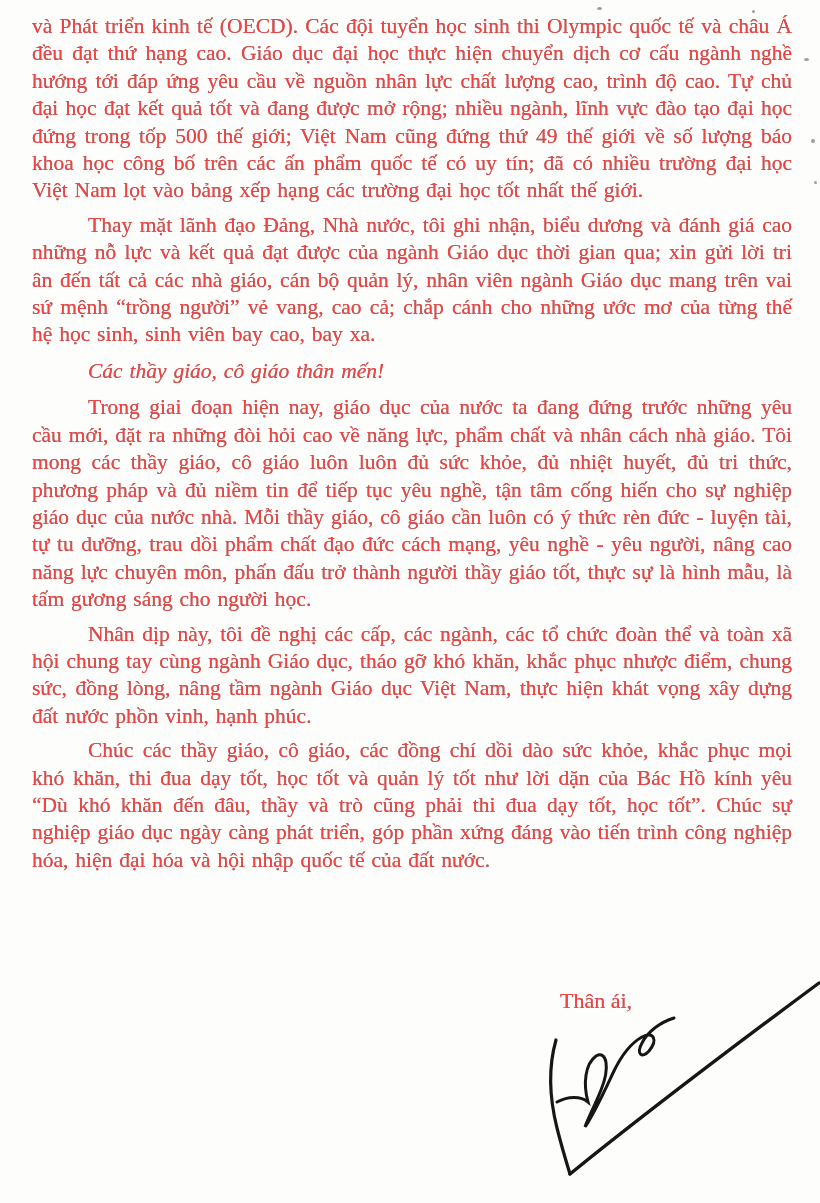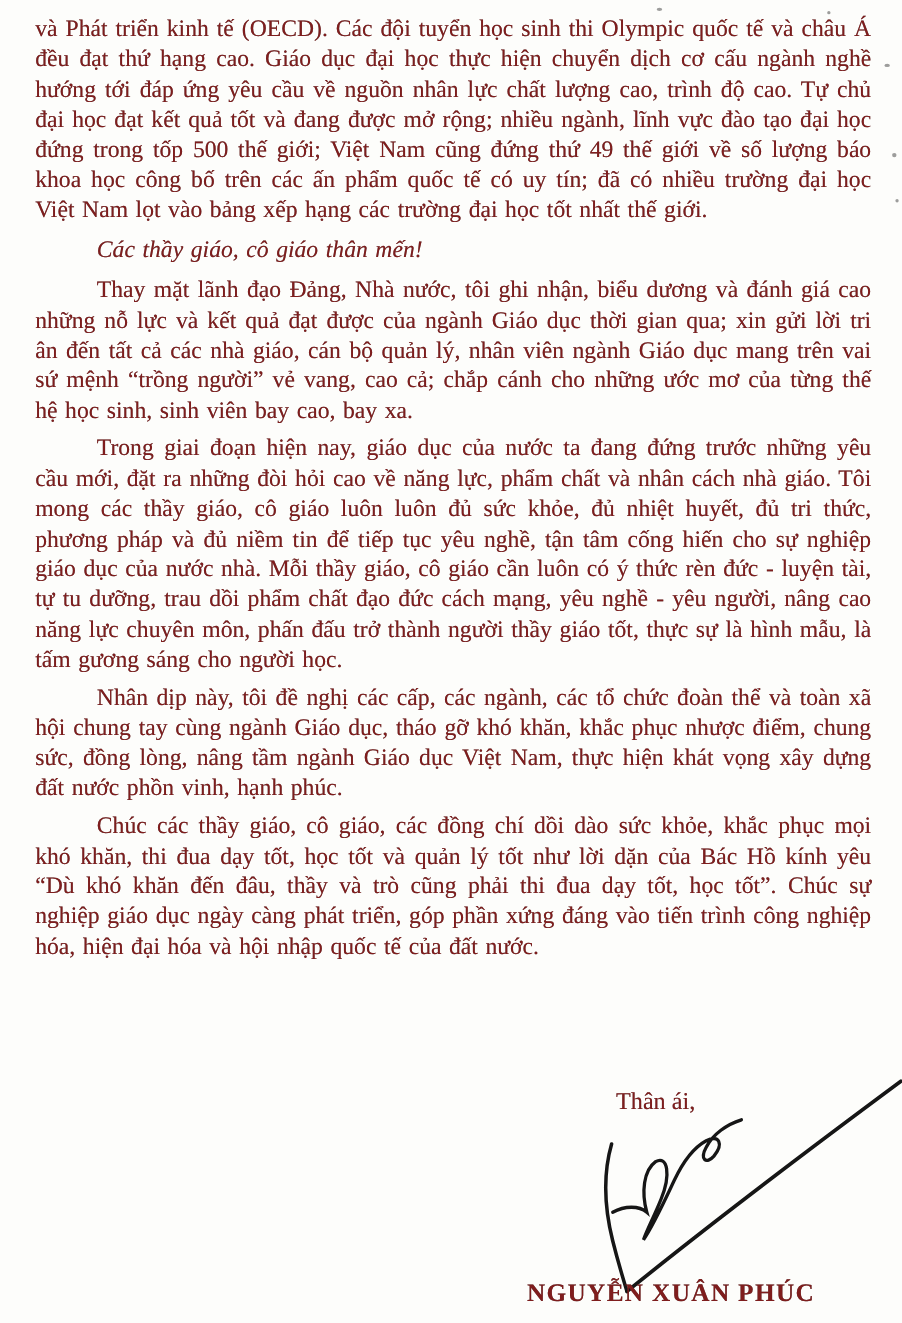--- a/index.html
+++ b/index.html
@@ -4,21 +4,21 @@
 <style>
   html, body { margin: 0; padding: 0; background: #e8e8e6; }
   .page {
     position: relative;
     width: 820px;
     height: 1203px;
     margin: 0 auto;
     background: #fdfdfb;
     overflow: hidden;
     font-family: "Liberation Serif", "DejaVu Serif", serif;
-    color: #7f1d1d;
+    color: #ef4444;
   }
   .textblock {
     position: absolute;
     left: 32px;
     right: 28px;
     top: 13px;
     font-size: 21.5px;
     line-height: 27.4px;
     text-align: justify;
     text-shadow: 0 0 0.5px rgba(20,20,20,0.55);
@@ -61,22 +61,22 @@
     border-radius: 50%;
   }
 </style>
 </head>
 <body>
 
 <div class="page">
 
   <div class="textblock">
     <p>và Phát triển kinh tế (OECD). Các đội tuyển học sinh thi Olympic quốc tế và châu Á đều đạt thứ hạng cao. Giáo dục đại học thực hiện chuyển dịch cơ cấu ngành nghề hướng tới đáp ứng yêu cầu về nguồn nhân lực chất lượng cao, trình độ cao. Tự chủ đại học đạt kết quả tốt và đang được mở rộng; nhiều ngành, lĩnh vực đào tạo đại học đứng trong tốp 500 thế giới; Việt Nam cũng đứng thứ 49 thế giới về số lượng báo khoa học công bố trên các ấn phẩm quốc tế có uy tín; đã có nhiều trường đại học Việt Nam lọt vào bảng xếp hạng các trường đại học tốt nhất thế giới.</p>
+    <p class="indent">Thay mặt lãnh đạo Đảng, Nhà nước, tôi ghi nhận, biểu dương và đánh giá cao những nỗ lực và kết quả đạt được của ngành Giáo dục thời gian qua; xin gửi lời tri ân đến tất cả các nhà giáo, cán bộ quản lý, nhân viên ngành Giáo dục mang trên vai sứ mệnh “trồng người” vẻ vang, cao cả; chắp cánh cho những ước mơ của từng thế hệ học sinh, sinh viên bay cao, bay xa.</p>
     <p class="indent salutation">Các thầy giáo, cô giáo thân mến!</p>
-    <p class="indent">Thay mặt lãnh đạo Đảng, Nhà nước, tôi ghi nhận, biểu dương và đánh giá cao những nỗ lực và kết quả đạt được của ngành Giáo dục thời gian qua; xin gửi lời tri ân đến tất cả các nhà giáo, cán bộ quản lý, nhân viên ngành Giáo dục mang trên vai sứ mệnh “trồng người” vẻ vang, cao cả; chắp cánh cho những ước mơ của từng thế hệ học sinh, sinh viên bay cao, bay xa.</p>
     <p class="indent">Trong giai đoạn hiện nay, giáo dục của nước ta đang đứng trước những yêu cầu mới, đặt ra những đòi hỏi cao về năng lực, phẩm chất và nhân cách nhà giáo. Tôi mong các thầy giáo, cô giáo luôn luôn đủ sức khỏe, đủ nhiệt huyết, đủ tri thức, phương pháp và đủ niềm tin để tiếp tục yêu nghề, tận tâm cống hiến cho sự nghiệp giáo dục của nước nhà. Mỗi thầy giáo, cô giáo cần luôn có ý thức rèn đức - luyện tài, tự tu dưỡng, trau dồi phẩm chất đạo đức cách mạng, yêu nghề - yêu người, nâng cao năng lực chuyên môn, phấn đấu trở thành người thầy giáo tốt, thực sự là hình mẫu, là tấm gương sáng cho người học.</p>
     <p class="indent">Nhân dịp này, tôi đề nghị các cấp, các ngành, các tổ chức đoàn thể và toàn xã hội chung tay cùng ngành Giáo dục, tháo gỡ khó khăn, khắc phục nhược điểm, chung sức, đồng lòng, nâng tầm ngành Giáo dục Việt Nam, thực hiện khát vọng xây dựng đất nước phồn vinh, hạnh phúc.</p>
     <p class="indent">
       <span>Chúc các thầy giáo, cô giáo, các đồng chí dồi dào sức khỏe, khắc phục mọi khó khăn, thi đua dạy tốt, học tốt và quản lý tốt như lời dặn của Bác Hồ kính yêu </span><span class="seg-italic">“Dù khó khăn đến đâu, thầy và trò cũng phải thi đua dạy tốt, học tốt”.</span><span> Chúc sự nghiệp giáo dục ngày càng phát triển, góp phần xứng đáng vào tiến trình công nghiệp hóa, hiện đại hóa và hội nhập quốc tế của đất nước.</span>
     </p>
   </div>
 
   <div class="closing">Thân ái,</div>
 
   <svg class="signature" viewBox="0 0 284 206" xmlns="http://www.w3.org/2000/svg">
@@ -89,21 +89,20 @@
              C 45 106, 47 86, 58 78
              C 69 72, 72 90, 63 112
              C 57 127, 50 140, 47 149
              C 56 136, 66 114, 75 95
              C 83 78, 93 65, 104 59
              C 116 53, 120 62, 111 73
              C 104 81, 98 76, 104 65
              C 110 53, 123 44, 136 40" fill="none" stroke="#161616" stroke-width="3" stroke-linecap="round"></path>
   </svg>
 
-  <div class="signer">NGUYỄN XUÂN PHÚC</div>
 
   <div class="speck" style="left:597px; top:7px; width:5px; height:3px;"></div>
   <div class="speck" style="left:752px; top:10px; width:3px; height:3px;"></div>
   <div class="speck" style="left:804px; top:58px; width:5px; height:3px;"></div>
   <div class="speck" style="left:811px; top:139px; width:4px; height:4px;"></div>
   <div class="speck" style="left:814px; top:181px; width:3px; height:3px;"></div>
 
 </div>
 
 </body></html>

